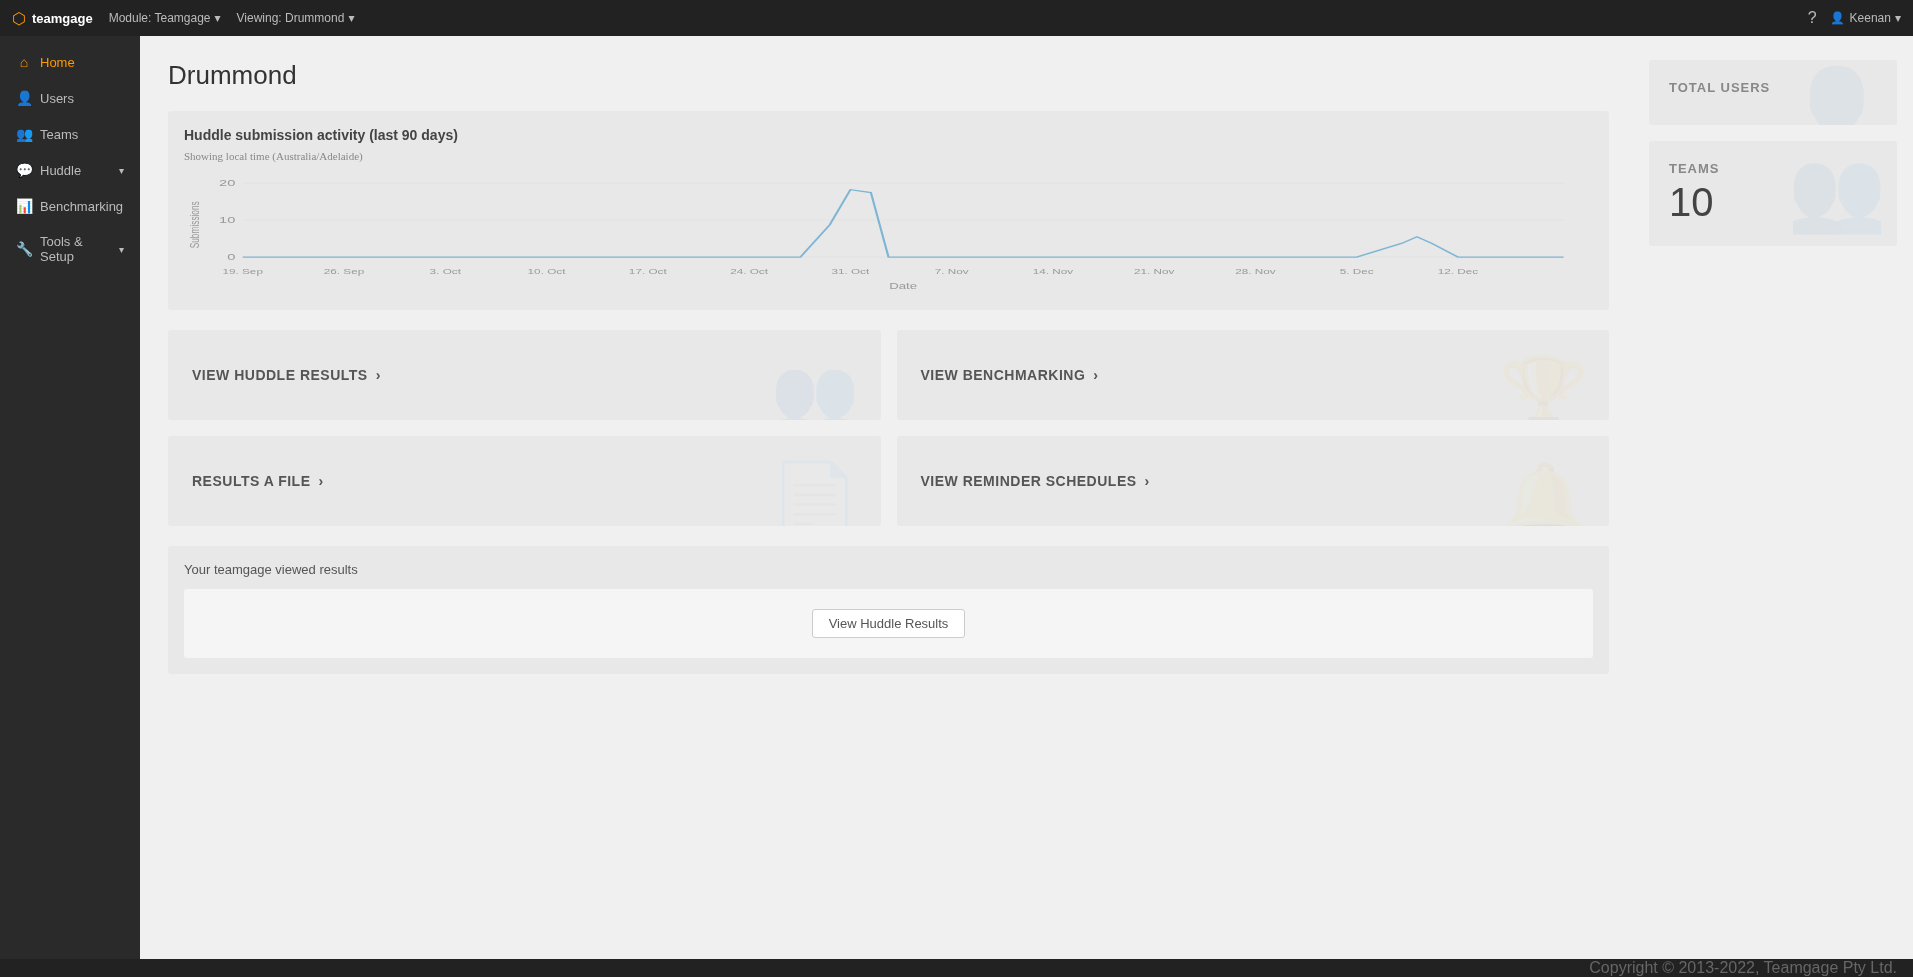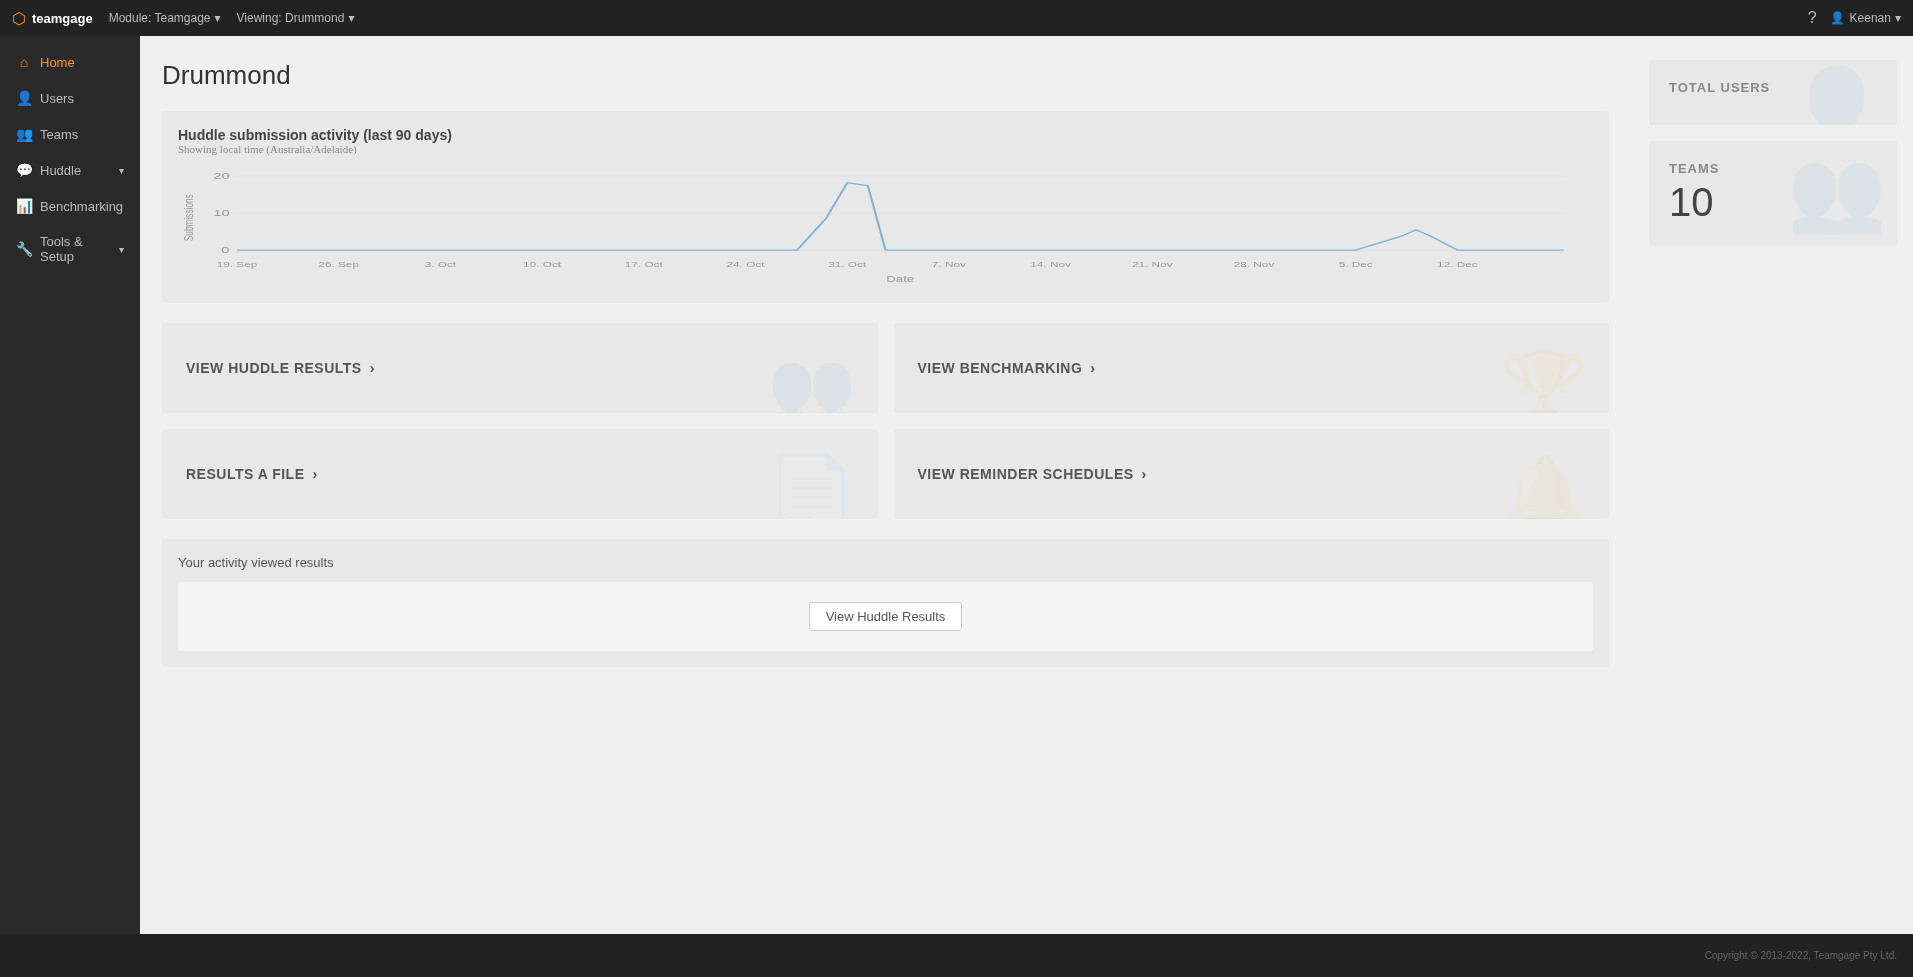--- a/index.html
+++ b/index.html
@@ -49,40 +49,40 @@
       text-decoration: none;
     }
     .sidebar-item.active { color: #f90; }
     .sidebar-item .si-icon { font-size: 14px; width: 16px; text-align: center; }
     .sidebar-item .si-label { }
     .sidebar-item .si-arrow { margin-left: auto; font-size: 10px; }
 
     
     .main-content {
       flex: 1;
-      padding: 24px 24px 40px 22px;
+      padding: 24px 24px 40px 28px;
       background: #f0f0f0;
       overflow-y: auto;
     }
 
     .page-title {
       font-size: 26px;
       font-weight: 300;
       color: #333;
       margin-bottom: 20px;
     }
 
     
     .chart-card {
       background: #e8e8e8;
       border-radius: 3px;
       padding: 16px;
       margin-bottom: 20px;
     }
-    .chart-title { font-size: 14px; font-weight: 600; color: #444; margin-bottom: 0; }
+    .chart-title { font-size: 14px; font-weight: 600; color: #444; margin-bottom: 7px; }
     .chart-subtitle { font-size: 11px; color: #888; margin-bottom: 12px; font-family: Liberation Serif, serif; }
     .chart-area { position: relative; width: 100%; height: 120px; }
     .chart-svg { width: 100%; height: 100%; }
 
     
     .action-grid {
       display: grid;
       grid-template-columns: 1fr 1fr;
       gap: 16px;
       margin-bottom: 20px;
@@ -188,23 +188,23 @@
       color: rgba(0,0,0,0.05);
       pointer-events: none;
       user-select: none;
       line-height: 1;
     }
 
     
     .footer {
       background: #222;
       color: #666;
-      font-size: 10px;
+      font-size: 16px;
       text-align: right;
-      padding: 16px 16px;
+      padding: 0 16px;
     }
 
     
     .y-axis-label {
       font-size: 10px;
       fill: #999;
     }
   </style>
 </head>
 <body>
@@ -336,21 +336,21 @@
         <div class="action-card-label">
           <span>VIEW REMINDER SCHEDULES</span>
           <span class="arrow">›</span>
         </div>
         <div class="action-card-bg-icon">🔔</div>
       </div>
 
     </div>
 
     <div class="recently-viewed-card">
-      <div class="recently-viewed-title">Your activity viewed results</div>
+      <div class="recently-viewed-title">Your teamgage viewed results</div>
       <div class="recently-viewed-inner">
         <button class="view-huddle-btn">View Huddle Results</button>
       </div>
     </div>
 
   </main>
 
   <aside class="right-stats">
 
     <div class="stat-card">

